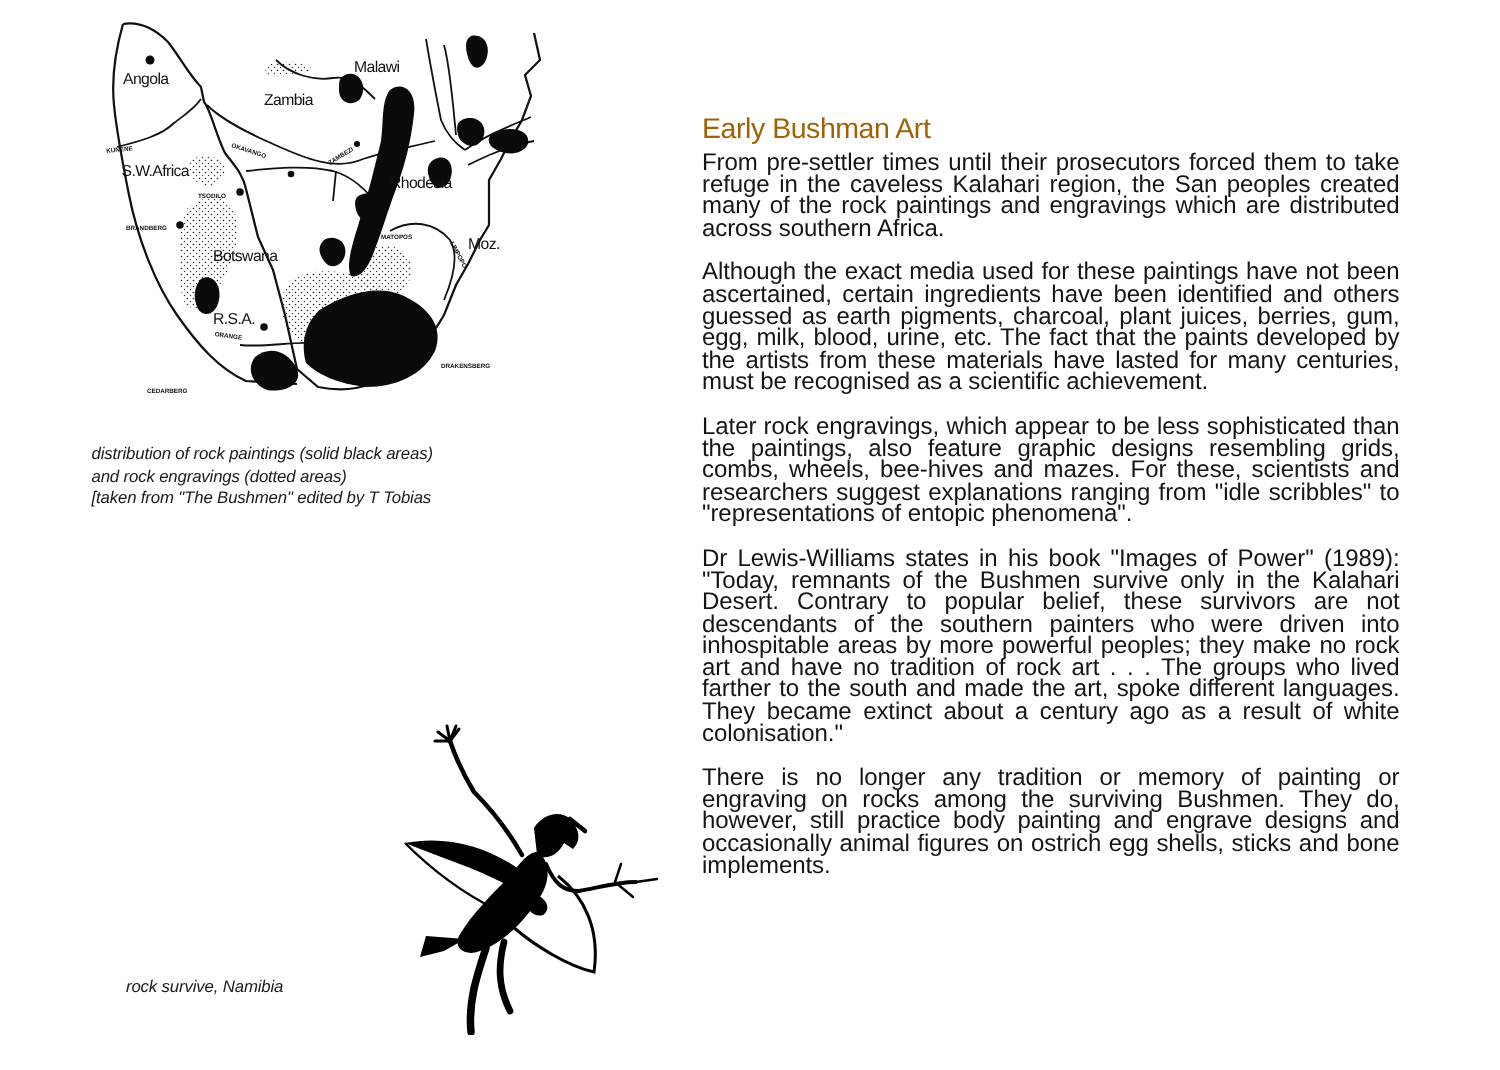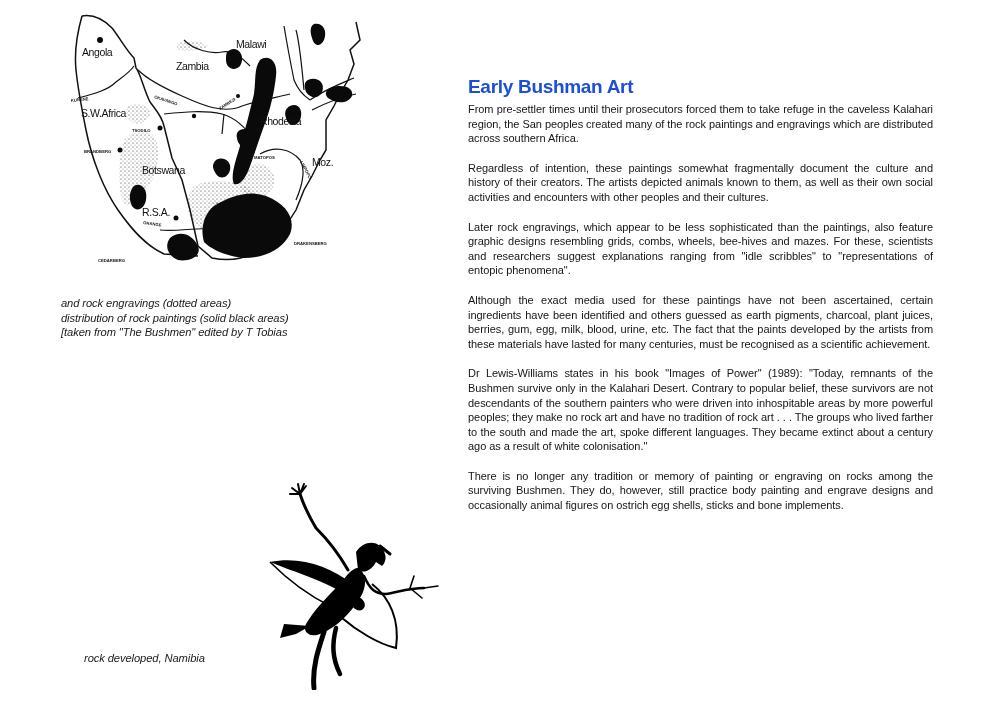--- a/index.html
+++ b/index.html
@@ -19,25 +19,25 @@
       color: #1a1a1a; letter-spacing: -0.1px;
     }
     .map-caption { left: 61px; top: 296px; width: 300px; }
     .map-caption span { display: block; white-space: nowrap; }
     .painting-caption { left: 84px; top: 651px; white-space: nowrap; }
     .figure-wrap { position: absolute; left: 240px; top: 480px; width: 200px; height: 210px; }
     .figure-wrap svg { width: 200px; height: 210px; display: block; }
 
     .article { position: absolute; left: 468px; top: 76px; width: 465px; }
     .article h1 {
-      margin: 0 0 4px 0; font-size: 19px; font-weight: bold; letter-spacing: -0.3px;
-      line-height: 22px; color: #1d4ed8;
+      margin: 0 0 4px 0; font-size: 19px; font-weight: normal; letter-spacing: -0.3px;
+      line-height: 22px; color: #a16207;
     }
     .article p {
-      margin: 0 0 15px 0; font-size: 11px; line-height: 14.6px;
+      margin: 0 0 15px 0; font-size: 16px; line-height: 14.6px;
       text-align: justify; color: #151515; letter-spacing: -0.05px;
     }
   </style>
 </head>
 <body>
 
 <div class="map-wrap">
   <svg viewBox="0 0 320 280">
     <defs>
       <pattern id="dots" width="4" height="4" patternUnits="userSpaceOnUse">
@@ -105,22 +105,22 @@
     <text class="map-label lbl-small" x="20" y="143">BRANDBERG</text>
     <text class="map-label lbl-small" x="190" y="149">MATOPOS</text>
     <text class="map-label lbl-small" x="236" y="152" transform="rotate(62 236 152)">LIMPOPO</text>
     <text class="map-label lbl-small" x="79" y="214" transform="rotate(8 79 214)">ORANGE</text>
     <text class="map-label lbl-small" x="230" y="235">DRAKENSBERG</text>
     <text class="map-label lbl-small" x="34" y="252">CEDARBERG</text>
   </svg>
 </div>
 
 <div class="caption map-caption">
+  <span>distribution of rock paintings (solid black areas)</span>
   <span>and rock engravings (dotted areas)</span>
-  <span>distribution of rock paintings (solid black areas)</span>
   <span>[taken from "The Bushmen" edited by T Tobias</span>
 </div>
 
 <div class="figure-wrap">
   <svg viewBox="0 0 200 210">
 
     <path d="M108,90 C100,76 90,62 76,48 C70,38 64,26 60,14" fill="none" stroke="#000" stroke-width="3" stroke-linecap="round"></path>
     <path d="M60,14 L52,8 M60,14 L58,4 M60,14 L64,4 M60,14 L66,6 M60,14 L50,14" stroke="#000" stroke-width="2" stroke-linecap="round"></path>
 
     <path d="M30,82 C60,76 90,86 112,104 L98,110 C76,98 54,92 30,82 Z" fill="#000"></path>
@@ -136,23 +136,22 @@
 
     <path d="M84,152 C78,170 72,188 74,208" fill="none" stroke="#000" stroke-width="5" stroke-linecap="round"></path>
     <path d="M96,148 C92,164 92,178 100,194" fill="none" stroke="#000" stroke-width="4.5" stroke-linecap="round"></path>
 
     <path d="M124,96 C130,110 136,114 146,114 C158,112 170,108 184,108" fill="none" stroke="#000" stroke-width="2.6" stroke-linecap="round"></path>
     <path d="M170,108 L174,96 M170,108 L182,118 M184,108 L198,106" fill="none" stroke="#000" stroke-width="1.6" stroke-linecap="round"></path>
     <path d="M116,116 C124,118 128,126 122,130 C116,132 110,126 112,120 Z" fill="#000"></path>
   </svg>
 </div>
 
-<div class="caption painting-caption">rock developed, Namibia</div>
+<div class="caption painting-caption">rock survive, Namibia</div>
 
 <div class="article">
   <h1>Early Bushman Art</h1>
   <p>From pre-settler times until their prosecutors forced them to take refuge in the caveless Kalahari region, the San peoples created many of the rock paintings and engravings which are distributed across southern Africa.</p>
-  <p>Regardless of intention, these paintings somewhat fragmentally document the culture and history of their creators.  The artists depicted animals known to them, as well as their own social activities and encounters with other peoples and their cultures.</p>
+  <p>Although the exact media used for these paintings have not been ascertained, certain ingredients have been identified and others guessed as earth pigments, charcoal, plant juices, berries, gum, egg, milk, blood, urine, etc.  The fact that the paints developed by the artists from these materials have lasted for many centuries, must be recognised as a scientific achievement.</p>
   <p>Later rock engravings, which appear to be less sophisticated than the paintings, also feature graphic designs resembling grids, combs, wheels, bee-hives and mazes.  For these, scientists and researchers suggest explanations ranging from "idle scribbles" to "representations of entopic phenomena".</p>
-  <p>Although the exact media used for these paintings have not been ascertained, certain ingredients have been identified and others guessed as earth pigments, charcoal, plant juices, berries, gum, egg, milk, blood, urine, etc.  The fact that the paints developed by the artists from these materials have lasted for many centuries, must be recognised as a scientific achievement.</p>
   <p>Dr Lewis-Williams states in his book "Images of Power" (1989): "Today, remnants of the Bushmen survive only in the Kalahari Desert.  Contrary to popular belief, these survivors are not descendants of the southern painters who were driven into inhospitable areas by more powerful peoples;  they make no rock art and have no tradition of rock art . . . The groups who lived farther to the south and made the art, spoke different languages.  They became extinct about a century ago as a result of white colonisation."</p>
   <p>There is no longer any tradition or memory of painting or engraving on rocks among the surviving Bushmen.  They do, however, still practice body painting and engrave designs and occasionally animal figures on ostrich egg shells, sticks and bone implements.</p>
 </div>
 
 </body></html>

